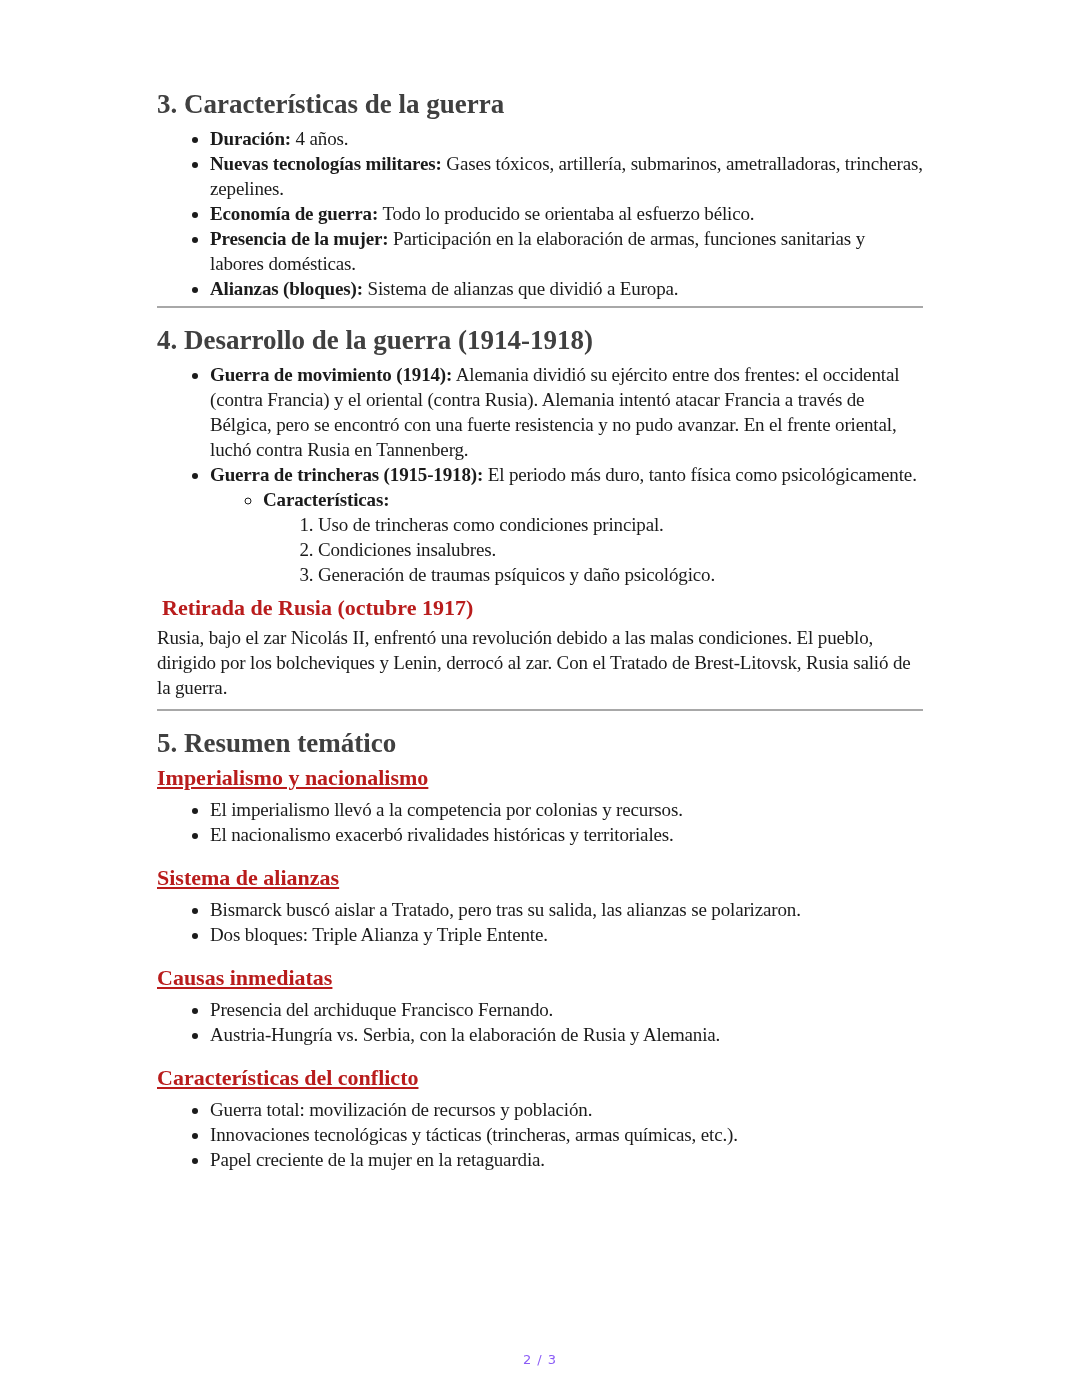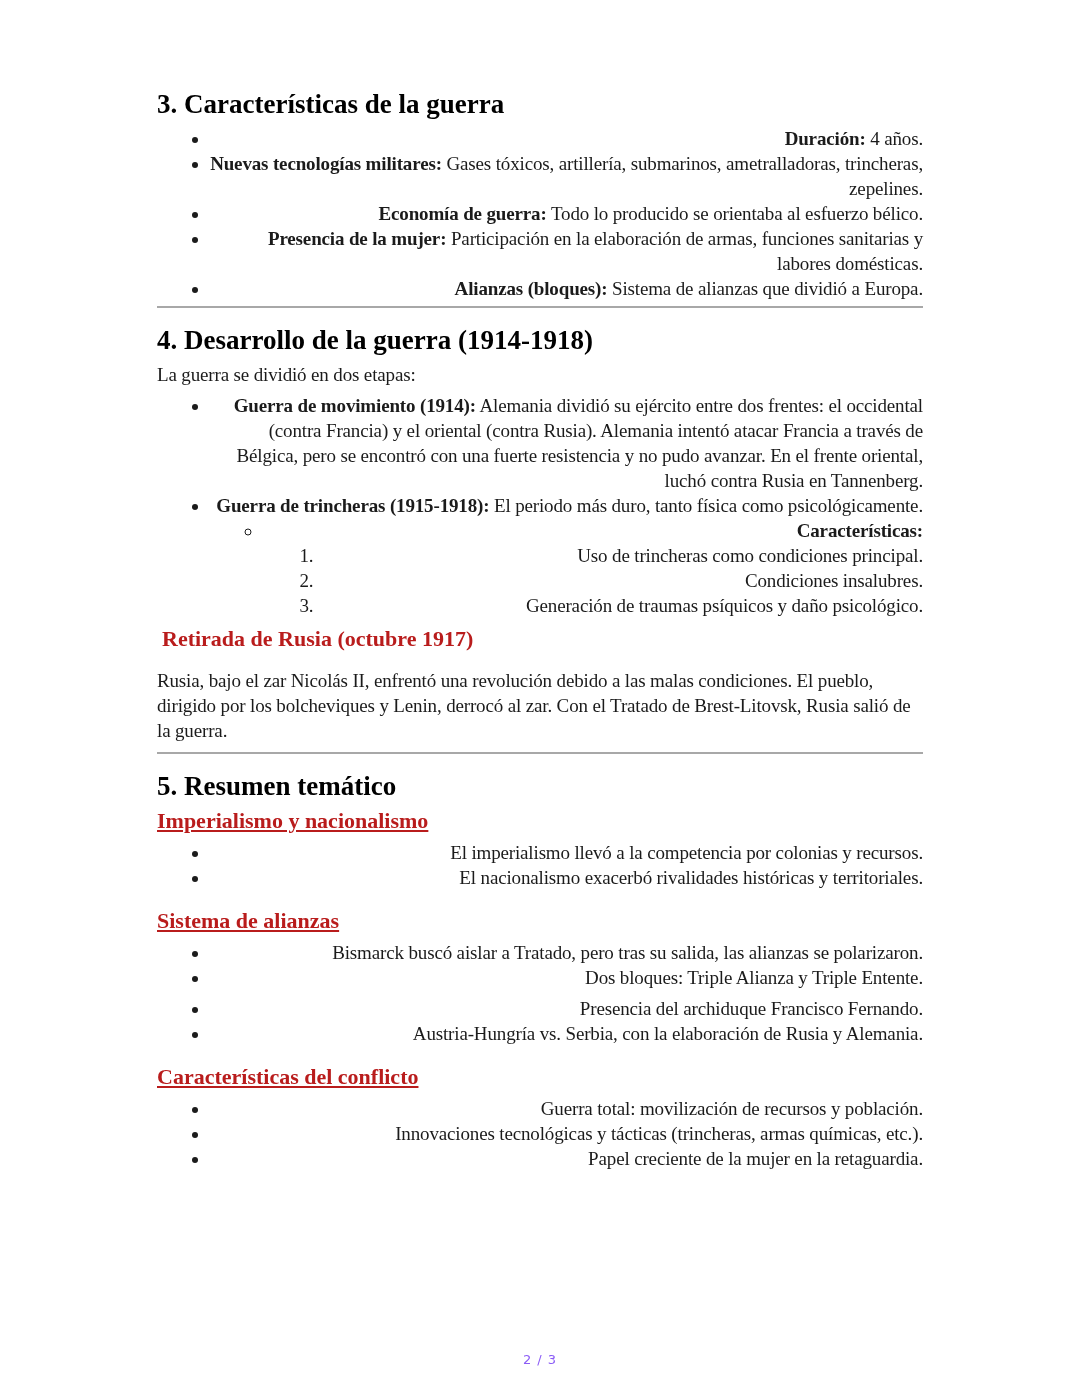--- a/index.html
+++ b/index.html
@@ -16,62 +16,61 @@
     position: absolute;
     inset: 0;
     padding: 0 157px;
     box-sizing: border-box;
   }
   h2 {
     margin: 0;
     font-size: 27px;
     line-height: 32px;
     font-weight: 700;
-    color: #000000;
+    color: #404040;
   }
   .h2-first { padding-top: 88px; }
   h3 {
     margin: 0;
     font-size: 22px;
     line-height: 26px;
     font-weight: 700;
     color: #b91c1c;
   }
   p, li {
     font-size: 19px;
     line-height: 25px;
     letter-spacing: -0.15px;
   }
   p { margin: 0; }
   ul.l1 {
     margin: 6px 0 0 0;
     padding-left: 53px;
     list-style: disc;
-    text-align: right;
   }
   ul.l2 {
     margin: 0;
     padding-left: 53px;
     list-style: circle;
   }
   ol.l3 {
     margin: 0;
     padding-left: 55px;
   }
   strong { font-weight: 700; }
   hr.rule {
     border: none;
     border-top: 2px solid #a8a8a8;
     margin: 5px 0 16px 0;
   }
   hr.rule2 { margin: 9px 0 16px 0; }
   .intro { margin-top: 6px; }
   .sec4-list { margin-top: 13px; }
   .h3-retirada { margin-top: 8px; margin-left: 5px; }
-  .p-retirada { margin-top: 16px; }
+  .p-retirada { margin-top: 4px; }
   .h3-group { margin-top: 18px; text-decoration: underline; }
   .h3-group-first { margin-top: 6px; }
   .group-list { margin-top: 4px; }
   .footer {
     position: absolute;
     top: 1352px;
     left: 0;
     width: 100%;
     text-align: center;
     font-family: "DejaVu Sans", "Liberation Sans", sans-serif;
@@ -93,21 +92,20 @@
       <li><strong>Economía de guerra:</strong><span> Todo lo producido se orientaba al esfuerzo bélico.</span></li>
       <li><strong>Presencia de la mujer:</strong><span> Participación en la elaboración de armas, funciones sanitarias y labores domésticas.</span></li>
       <li><strong>Alianzas (bloques):</strong><span> Sistema de alianzas que dividió a Europa.</span></li>
     </ul>
   </section>
 
   <hr class="rule">
 
   <section>
     <h2>4. Desarrollo de la guerra (1914-1918)</h2>
-    <p class="intro">La guerra se dividió en dos etapas:</p>
     <ul class="l1 sec4-list">
       <li><strong>Guerra de movimiento (1914):</strong><span> Alemania dividió su ejército entre dos frentes: el occidental (contra Francia) y el oriental (contra Rusia). Alemania intentó atacar Francia a través de Bélgica, pero se encontró con una fuerte resistencia y no pudo avanzar. En el frente oriental, luchó contra Rusia en Tannenberg.</span></li>
       <li><strong>Guerra de trincheras (1915-1918):</strong><span> El periodo más duro, tanto física como psicológicamente.</span>
         <ul class="l2">
           <li><strong>Características:</strong>
             <ol class="l3">
               <li>Uso de trincheras como condiciones principal.</li>
               <li>Condiciones insalubres.</li>
               <li>Generación de traumas psíquicos y daño psicológico.</li>
             </ol>
@@ -129,20 +127,21 @@
       <li>El imperialismo llevó a la competencia por colonias y recursos.</li>
       <li>El nacionalismo exacerbó rivalidades históricas y territoriales.</li>
     </ul>
 
     <h3 class="h3-group">Sistema de alianzas</h3>
     <ul class="l1 group-list">
       <li>Bismarck buscó aislar a Tratado, pero tras su salida, las alianzas se polarizaron.</li>
       <li>Dos bloques: Triple Alianza y Triple Entente.</li>
     </ul>
 
+    <h3 class="h3-group">Causas inmediatas</h3>
     <ul class="l1 group-list">
       <li>Presencia del archiduque Francisco Fernando.</li>
       <li>Austria-Hungría vs. Serbia, con la elaboración de Rusia y Alemania.</li>
     </ul>
 
     <h3 class="h3-group">Características del conflicto</h3>
     <ul class="l1 group-list">
       <li>Guerra total: movilización de recursos y población.</li>
       <li>Innovaciones tecnológicas y tácticas (trincheras, armas químicas, etc.).</li>
       <li>Papel creciente de la mujer en la retaguardia.</li>

